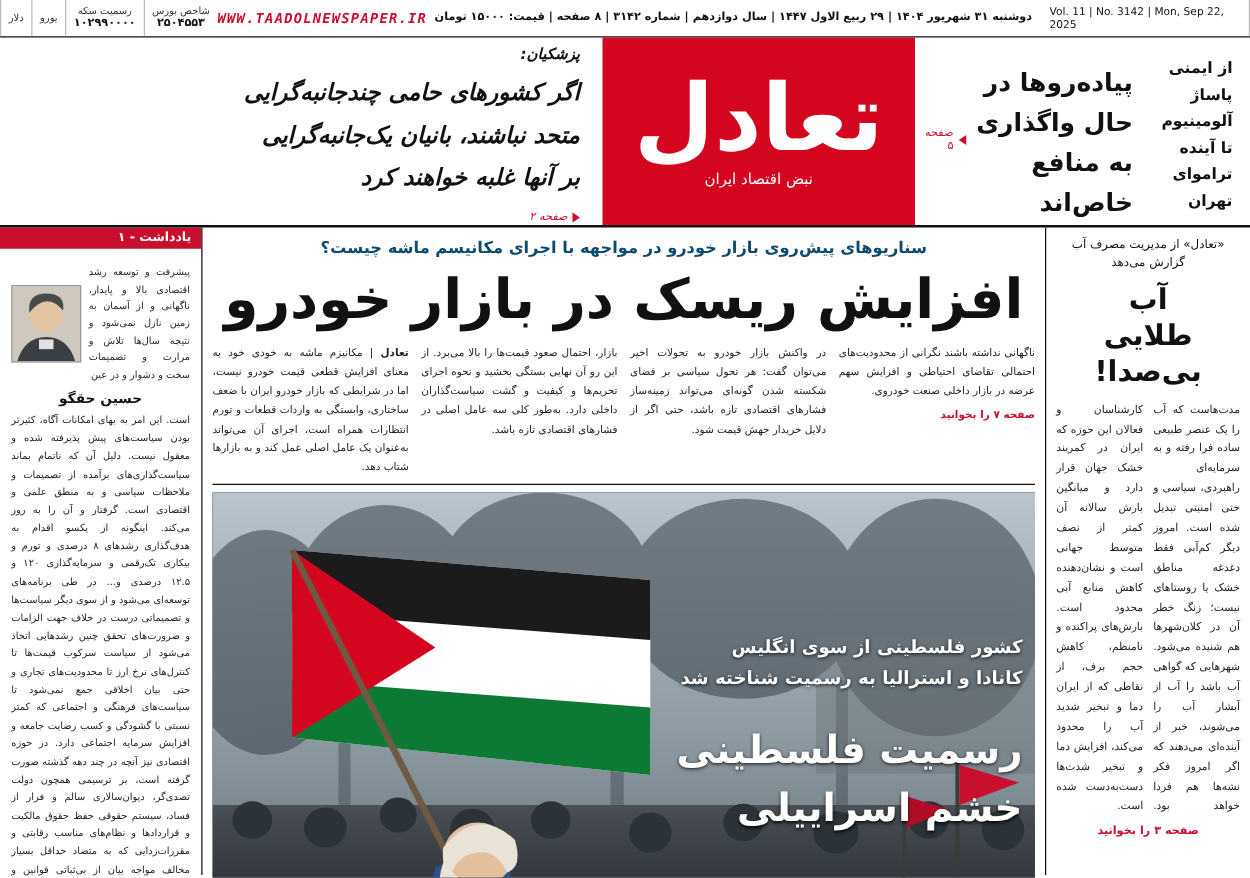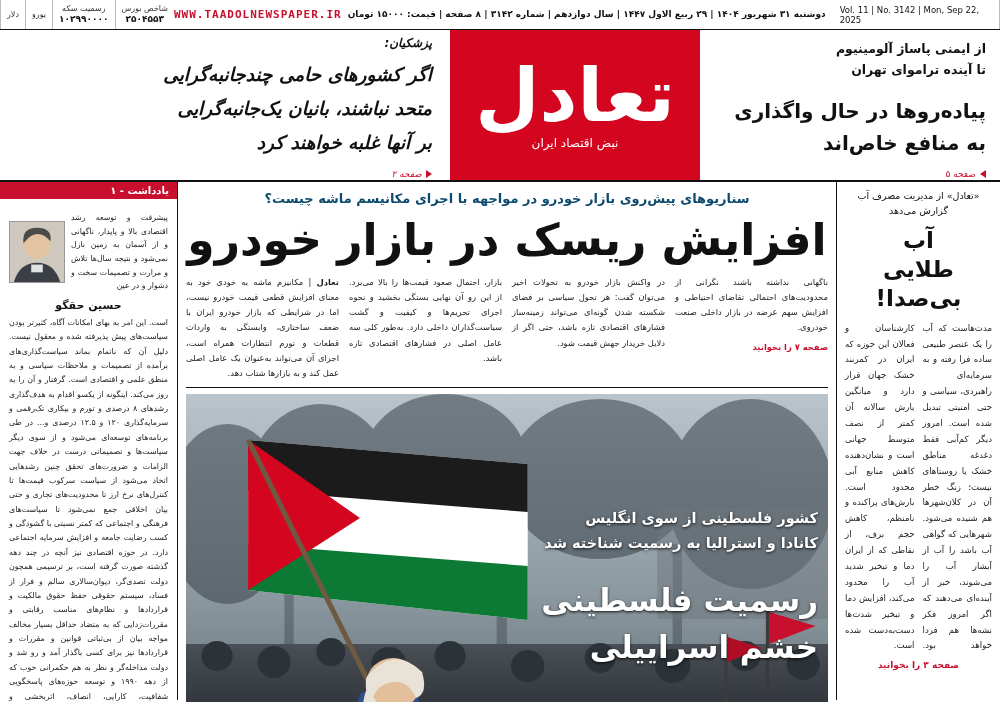--- a/index.html
+++ b/index.html
@@ -23,35 +23,37 @@
     padding: 0 6px; border-left: 1px solid #bbb; line-height: 1.25;
     white-space: nowrap;
   }
   .topbar .cell.no-border { border-left: none; }
   .topbar .cell .lbl { font-size: 8px; color: #333; }
   .topbar .cell .val { font-size: 9px; font-weight: bold; }
   .topbar .site {
     flex: 1; display: flex; align-items: center; justify-content: center;
     color: #c8102e; font-weight: bold; letter-spacing: 1px; font-size: 11px;
     font-family: "DejaVu Sans Mono", "Liberation Mono", monospace;
+    font-style: italic;
   }
   .topbar .issue {
     display: flex; align-items: center; padding: 0 8px;
     font-size: 8.5px; direction: ltr; border-right: 1px solid #bbb;
   }
 
   
   .masthead {
     position: relative; height: 152px; border-bottom: 2px solid #111;
     display: flex; align-items: stretch;
   }
   .mast-right {
-    width: 300px; padding: 8px 14px 4px 8px;
-    display: flex; flex-direction: column; justify-content: flex-start;
+    width: 268px; padding: 8px 14px 4px 8px;
+    display: flex; justify-content: flex-start;
     text-align: right;
+    align-items: center;
   }
   .mast-right .kicker {
     font-size: 12.5px; line-height: 1.7; color: #111; font-weight: bold;
   }
   .mast-right .headline {
     margin-top: 14px; font-size: 20px; font-weight: bold; line-height: 1.6; color: #111;
   }
   .mast-right .more {
     margin-top: 10px; font-size: 9px; color: #c8102e; display: flex;
     align-items: center; gap: 4px; justify-content: flex-start;
@@ -86,21 +88,21 @@
 
   
   .content { display: flex; height: 518px; }
 
   .col-right {
     width: 164px; border-left: 1px solid #111; padding: 6px 8px;
     display: flex; flex-direction: column;
   }
   .col-main { flex: 1; padding: 6px 8px; position: relative; }
   .col-left {
-    width: 178px; border-right: 1px solid #111; padding: 0;
+    width: 162px; border-right: 1px solid #111; padding: 0;
     display: flex; flex-direction: column;
   }
 
   
   .quote-src { font-size: 9.5px; line-height: 1.6; text-align: center; color: #111; margin-bottom: 6px; }
   .r-title {
     font-size: 23px; font-weight: bold; line-height: 1.25; text-align: center;
     color: #111; margin: 2px 0 8px;
   }
   .r-body {

